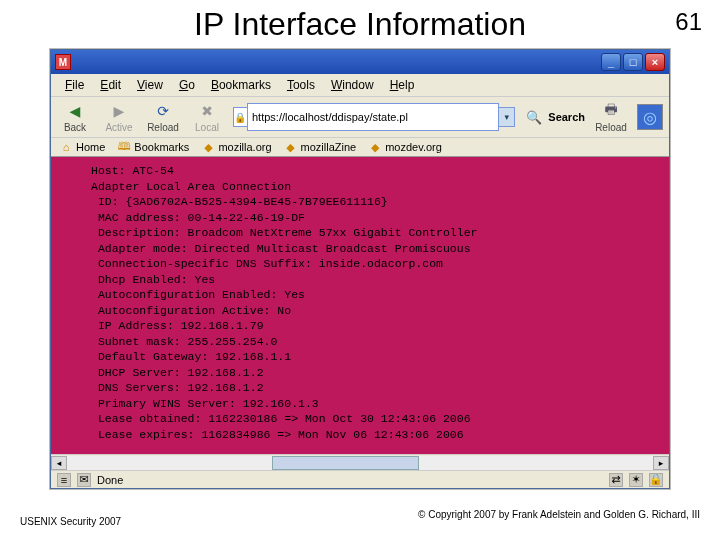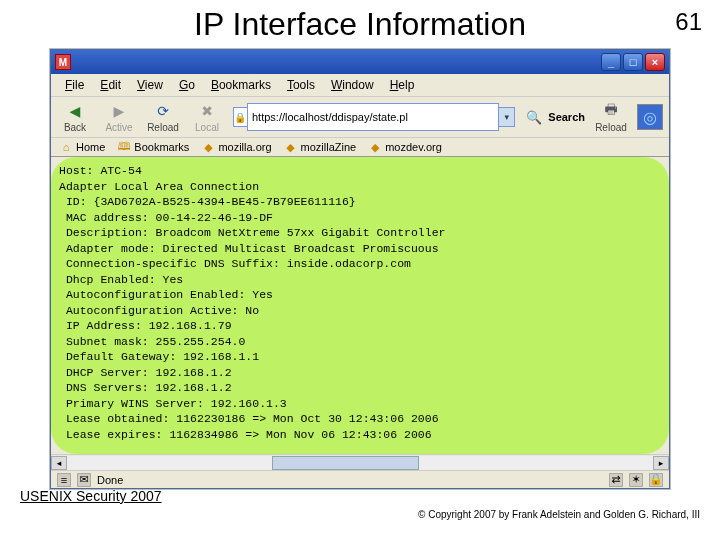--- a/index.html
+++ b/index.html
@@ -124,29 +124,28 @@
     align-items: center;
     gap: 12px;
     padding: 2px 8px;
     font-size: 11px;
     border-bottom: 1px solid #999;
   }
   .bm-item { display:flex; align-items:center; gap:3px; }
   .bm-icon { width:14px;height:14px;display:inline-flex;align-items:center;justify-content:center;font-size:11px; }
   .content-area {
     flex: 1;
-    background: #bef264;
+    background: #be185d;
     overflow: hidden;
-    padding: 6px 4px 2px 8px;
+    padding: 6px 4px 2px 40px;
     font-family: "Courier New", monospace;
     font-size: 11.5px;
     line-height: 1.35;
     color: #000;
     white-space: pre;
-    border-radius: 25px;
   }
   .scrollbar-h {
     height: 16px;
     background: #ece9d8;
     border-top: 1px solid #ccc;
     display:flex; align-items:center;
   }
   .sb-btn { width:16px;height:14px;background:#ddd;border:1px solid #aaa;display:flex;align-items:center;justify-content:center;font-size:9px; }
   .sb-track { flex:1;height:14px;background:#eee;position:relative; }
   .sb-thumb { position:absolute;left:35%;width:25%;height:100%;background:#c8d4ea;border:1px solid #8aa; }
@@ -157,23 +156,22 @@
     display: flex;
     align-items: center;
     padding: 0 6px;
     font-size: 11px;
     gap: 6px;
   }
   .statusbar .spacer { flex:1; }
   .status-icon { width:14px;height:14px;display:inline-flex;align-items:center;justify-content:center;font-size:11px;background:#d0ccc0;border:1px solid #aaa; }
   .footer-left {
     position: absolute;
-    bottom: 36px; left: 20px;
-    font-size: 14px;
-    text-decoration: underline;
+    bottom: 13px; left: 20px;
+    font-size: 10px;
   }
   .footer-right {
     position: absolute;
     bottom: 20px; right: 20px;
     font-size: 10px;
   }
   .throbber {
     width:26px;height:26px;background:#3a6ccf;border:1px solid #888;
     display:inline-flex;align-items:center;justify-content:center;color:#9cf;font-size:16px;
   }

